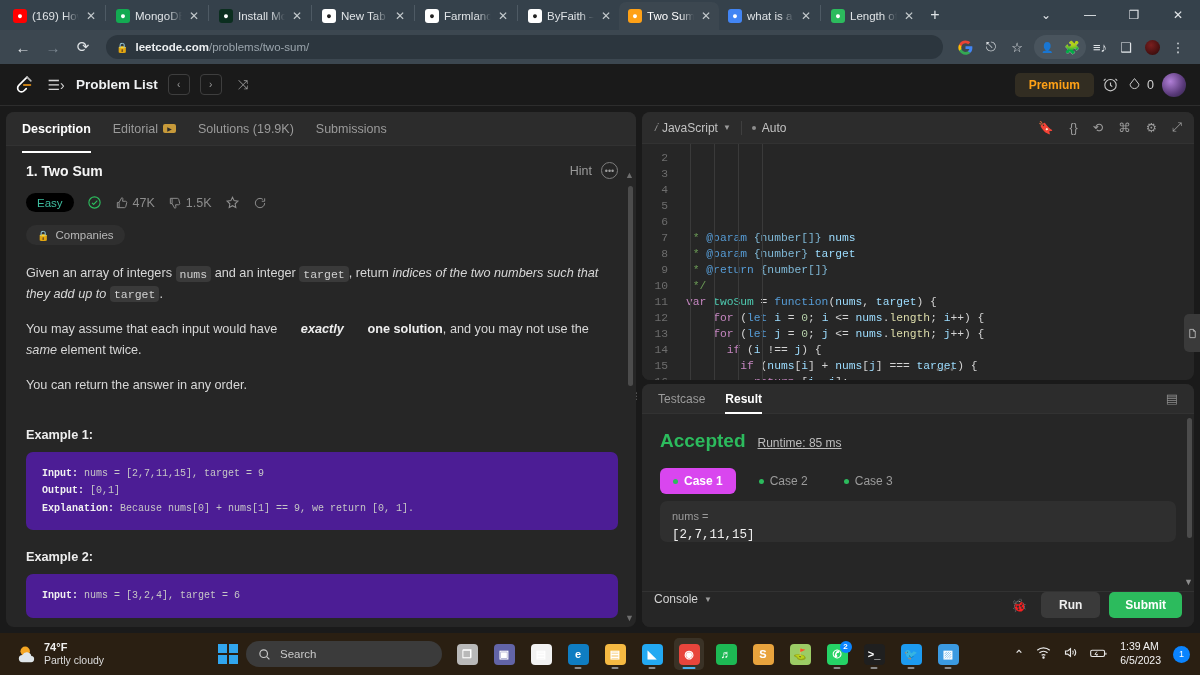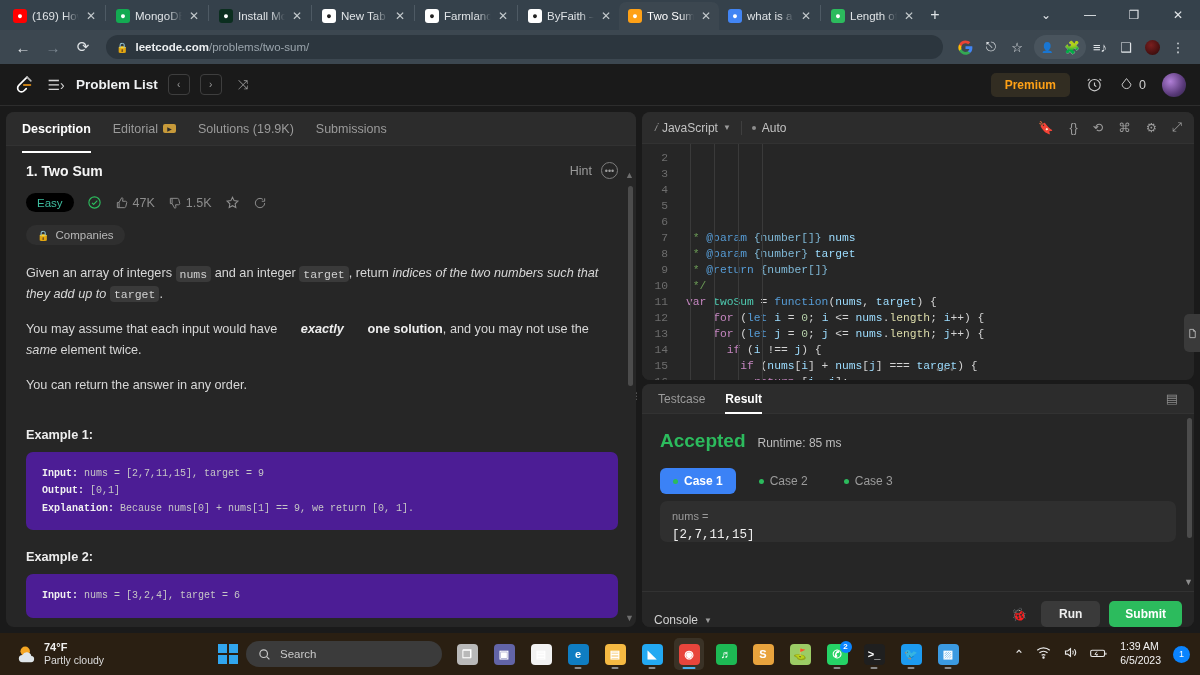--- a/index.html
+++ b/index.html
@@ -64,21 +64,21 @@
   .lc-nav { height:42px; display:flex; align-items:center; padding:0 14px;
       border-bottom:1px solid #2d2d2d; flex:0 0 42px; gap:10px; }
   .lc-logo { width:22px; height:22px; display:flex; align-items:center;
       justify-content:center; }
   .lc-hamb { color:#d6d6d6; font-size:14px; width:20px; text-align:center; }
   .lc-problist { color:#eff1f3; font-size:13.5px; font-weight:600; }
   .arrbtn { width:22px; height:21px; border:1px solid #3e3e3e; border-radius:4px;
       display:flex; align-items:center; justify-content:center;
       color:#9c9c9c; font-size:10px; }
   .shuffle { color:#9c9c9c; font-size:13px; margin-left:6px; }
-  .lc-nav-right { margin-left:auto; display:flex; align-items:center; gap:16px;padding-left:40px; }
+  .lc-nav-right { margin-left:auto; display:flex; align-items:center; gap:8px;padding-left:40px; }
   .premium { background:#322d22; color:#ffa116; font-size:12px; font-weight:600;
       padding:5px 14px; border-radius:5px; }
   .navicon { color:#c8c8c8; font-size:15px; display:flex; align-items:center; gap:5px; }
   .navicon span { font-size:12.5px; color:#d0d0d0; }
   .avatar { width:24px; height:24px; border-radius:50%;
       background:radial-gradient(circle at 35% 35%, #b07fd6, #5a3a7a 60%, #2a2240); }
 
   .lc-body { flex:1; display:flex; gap:0; padding:0 0 0 0; min-height:0; }
 
   
@@ -174,37 +174,37 @@
       gap:20px; padding:0 16px; background:#2c2c2c; border-bottom:1px solid #323232; }
   .rb-tab { font-size:12px; color:#9b9b9b; height:30px; display:flex;
       align-items:center; position:relative; }
   .rb-tab.active { color:#ffffff; font-weight:700; }
   .rb-tab.active::after { content:''; position:absolute; left:0; right:0; bottom:0;
       height:2px; background:#ffffff; }
   .rb-head-right { margin-left:auto; color:#8d8d8d; font-size:13px; }
 
   .rb-body { flex:1; padding:16px 18px 0; overflow:hidden; position:relative; min-height:0; }
   .accepted { color:#2cbb5d; font-size:19px; font-weight:600; }
-  .runtime { color:#bcbcbc; font-size:12px; margin-left:12px; }
+  .runtime { color:#bcbcbc; font-size:12px; margin-left:12px;text-decoration:underline; }
   .caserow { display:flex; align-items:center; gap:10px; margin-top:16px; }
   .casechip { display:flex; align-items:center; gap:6px; font-size:12px;
       color:#9b9b9b; padding:6px 13px; border-radius:6px; }
-  .casechip.active { background:#3b82f6; color:#ffffff; font-weight:600; }
+  .casechip.active { background:#d946ef; color:#ffffff; font-weight:600; }
   .gdot { width:5px; height:5px; border-radius:50%; background:#2cbb5d; }
   .inputlabel { color:#9b9b9b; font-size:11.5px; margin-top:16px; }
   .inputbox { background:#2f2f2f; border-radius:7px; margin-top:7px;
       padding:9px 12px 0; }
   .inputbox .vn { color:#9b9b9b; font-size:11px; }
   .inputbox .vv { color:#eeeeee; font-family:"Liberation Mono", monospace;
       font-size:12.5px; margin-top:6px; }
   .rb-sb { position:absolute; right:2px; top:4px; width:5px; height:120px;
       background:#4c4c4c; border-radius:3px; }
   .rb-arrow-d { position:absolute; right:1px; bottom:4px; color:#8d8d8d; font-size:9px; }
 
-  .rb-foot { height:36px; flex:0 0 36px; display:flex; align-items:flex-end;
+  .rb-foot { height:36px; flex:0 0 36px; display:flex; align-items:flex-start;
       padding:0 12px; gap:10px; background:#262626; border-top:1px solid #323232; }
   .console { display:flex; align-items:center; gap:6px; color:#d2d2d2; font-size:12px; }
   .rb-foot-right { margin-left:auto; display:flex; align-items:center; gap:9px; }
   .bugicon { color:#6d6d6d; font-size:13px; margin-right:4px; }
   .runbtn { background:#3a3a3a; color:#eeeeee; font-size:12px; font-weight:600;
       padding:6px 18px; border-radius:5px; }
   .subbtn { background:#2cbb5d; color:#ffffff; font-size:12px; font-weight:700;
       padding:6px 16px; border-radius:5px; }
 
   

